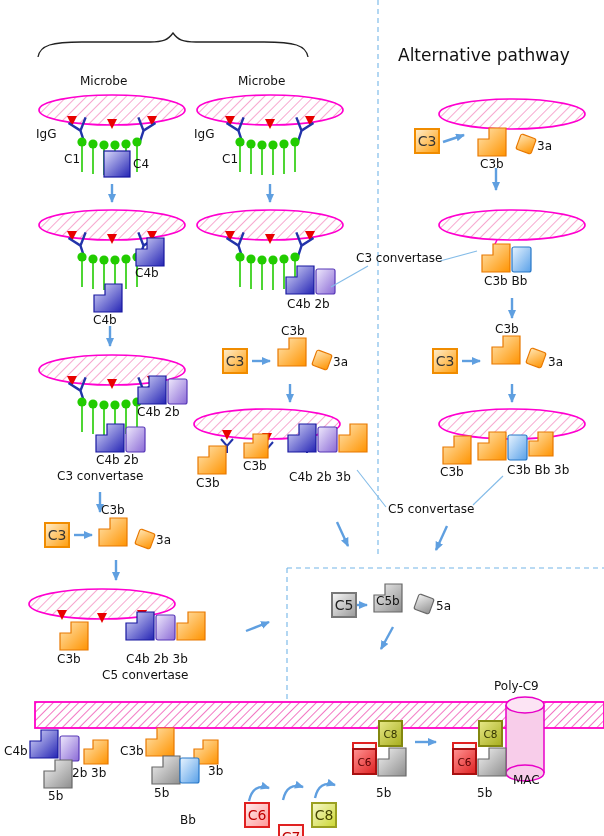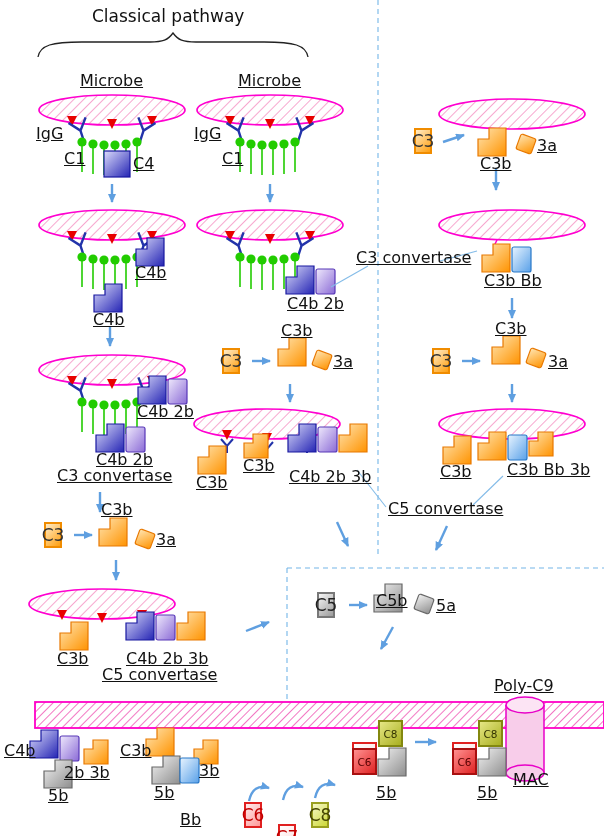--- a/index.html
+++ b/index.html
@@ -1,22 +1,22 @@
 <!DOCTYPE html>
 <html><head>
 <meta charset="utf-8">
 <style>
   html,body{margin:0;padding:0;background:#fff;}
   #canvas{position:relative;width:604px;height:836px;background:#fff;
           font-family:"DejaVu Sans","Liberation Sans",sans-serif;color:#111;overflow:hidden;}
   #art{position:absolute;left:0;top:0;z-index:1;}
-  .lbl{position:absolute;z-index:2;font-size:16px;line-height:14px;white-space:nowrap;text-decoration:underline;}
+  .lbl{position:absolute;z-index:2;font-size:12px;line-height:14px;white-space:nowrap;}
   .title{position:absolute;z-index:2;font-size:17px;white-space:nowrap;}
-  .box{position:absolute;z-index:3;width:18px;height:26px;border:2px solid;box-sizing:border-box;
-       display:flex;align-items:center;justify-content:center;font-size:17px;}
+  .box{position:absolute;z-index:3;width:26px;height:26px;border:2px solid;box-sizing:border-box;
+       display:flex;align-items:center;justify-content:center;font-size:14px;}
   .box.orange{border-color:#f08c00;background:linear-gradient(135deg,#ffecc8 0%,#ffa011 100%);color:#333;}
   .box.gray{border-color:#787878;background:linear-gradient(135deg,#f5f5f5 0%,#9c9c9c 100%);color:#222;}
   .box.c6light{border-color:#e02020;background:linear-gradient(135deg,#ffecec 0%,#ff9a9a 100%);color:#c00000;}
   .box.c7{border-color:#e02020;background:linear-gradient(135deg,#ffffff 0%,#ffdcdc 100%);color:#c00000;margin-top:22px;}
   .box.c8{border-color:#9aa020;background:linear-gradient(135deg,#f6f8c8 0%,#cdd838 100%);color:#454500;}
   .box.c8dark{border-color:#83880f;background:linear-gradient(135deg,#e6e684 0%,#a9b020 100%);color:#323200;}
   .box.c6solid{border-color:#a81010;background:linear-gradient(135deg,#ff9090 0%,#e02424 100%);color:#550000;}
   .box.sm{width:25px;height:27px;font-size:10.5px;}
   .fBlue{fill:url(#gBlue);stroke:#1818a0;stroke-width:1.2;}
   .fPurple{fill:url(#gPurple);stroke:#5838b8;stroke-width:1.2;}
@@ -234,21 +234,21 @@
   <g>
     <use href="#frag28" class="fOrange" transform="translate(146,728)"></use>
     <use href="#frag24" class="fOrange" transform="translate(194,740)"></use>
     <use href="#frag28" class="fGray" transform="translate(152,756)"></use>
     <use href="#rect2b" class="fBb" transform="translate(180,758)"></use>
   </g>
   <use href="#frag28" class="fGray" transform="translate(378,748)"></use>
   <use href="#frag28" class="fGray" transform="translate(478,748)"></use>
 </svg>
 
-<div class="title" style="left:92px;top:6px">Classical pathway</div>
+<div class="title" style="left:398px;top:45px">Alternative pathway</div>
 
 <div class="lbl" style="left:80px;top:74px">Microbe</div>
 <div class="lbl" style="left:36px;top:127px">IgG</div>
 <div class="lbl" style="left:64px;top:152px">C1</div>
 <div class="lbl" style="left:133px;top:157px">C4</div>
 <div class="lbl" style="left:135px;top:266px">C4b</div>
 <div class="lbl" style="left:93px;top:313px">C4b</div>
 <div class="lbl" style="left:137px;top:405px">C4b 2b</div>
 <div class="lbl" style="left:96px;top:453px">C4b 2b</div>
 <div class="lbl" style="left:57px;top:469px">C3 convertase</div>
@@ -274,36 +274,36 @@
 <div class="lbl" style="left:537px;top:139px">3a</div>
 <div class="lbl" style="left:484px;top:274px">C3b Bb</div>
 <div class="lbl" style="left:495px;top:322px">C3b</div>
 <div class="lbl" style="left:548px;top:355px">3a</div>
 <div class="lbl" style="left:440px;top:465px">C3b</div>
 <div class="lbl" style="left:507px;top:463px">C3b Bb 3b</div>
 
 <div class="lbl" style="left:376px;top:594px">C5b</div>
 <div class="lbl" style="left:436px;top:599px">5a</div>
 <div class="lbl" style="left:4px;top:744px">C4b</div>
-<div class="lbl" style="left:64px;top:766px">2b 3b</div>
+<div class="lbl" style="left:72px;top:766px">2b 3b</div>
 <div class="lbl" style="left:48px;top:789px">5b</div>
 <div class="lbl" style="left:120px;top:744px">C3b</div>
-<div class="lbl" style="left:199px;top:764px">3b</div>
+<div class="lbl" style="left:208px;top:764px">3b</div>
 <div class="lbl" style="left:154px;top:786px">5b</div>
 <div class="lbl" style="left:180px;top:813px">Bb</div>
 <div class="lbl" style="left:376px;top:786px">5b</div>
 <div class="lbl" style="left:477px;top:786px">5b</div>
 <div class="lbl" style="left:494px;top:679px">Poly-C9</div>
 <div class="lbl" style="left:513px;top:773px">MAC</div>
 
 <div class="box orange" style="left:44px;top:522px">C3</div>
 <div class="box orange" style="left:222px;top:348px">C3</div>
 <div class="box orange" style="left:414px;top:128px">C3</div>
 <div class="box orange" style="left:432px;top:348px">C3</div>
-<div class="box gray" style="left:317px;top:592px">C5</div>
+<div class="box gray" style="left:331px;top:592px">C5</div>
 <div class="box c6light" style="left:244px;top:802px">C6</div>
 <div class="box c7" style="left:278px;top:802px">C7</div>
 <div class="box c8" style="left:311px;top:802px">C8</div>
 <div class="box c7 sm" style="left:352px;top:720px">C7</div>
 <div class="box c8dark sm" style="left:378px;top:720px">C8</div>
 <div class="box c6solid sm" style="left:352px;top:748px">C6</div>
 <div class="box c7 sm" style="left:452px;top:720px">C7</div>
 <div class="box c8dark sm" style="left:478px;top:720px">C8</div>
 <div class="box c6solid sm" style="left:452px;top:748px">C6</div>
 

